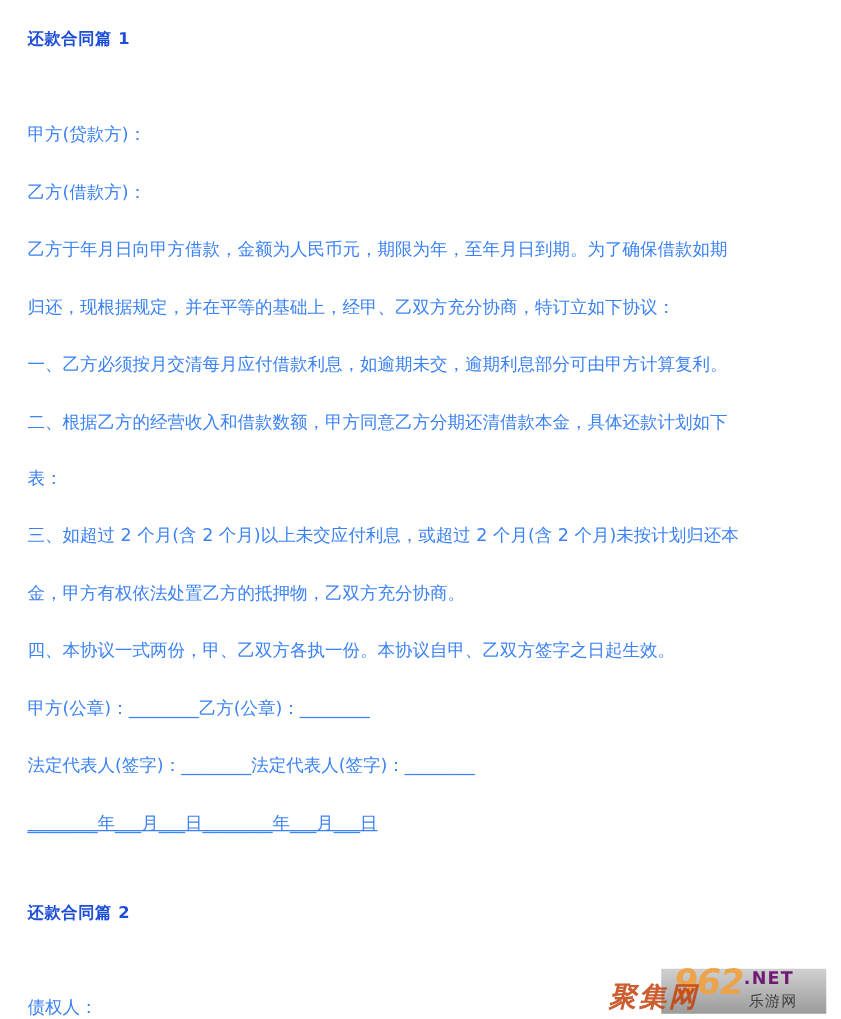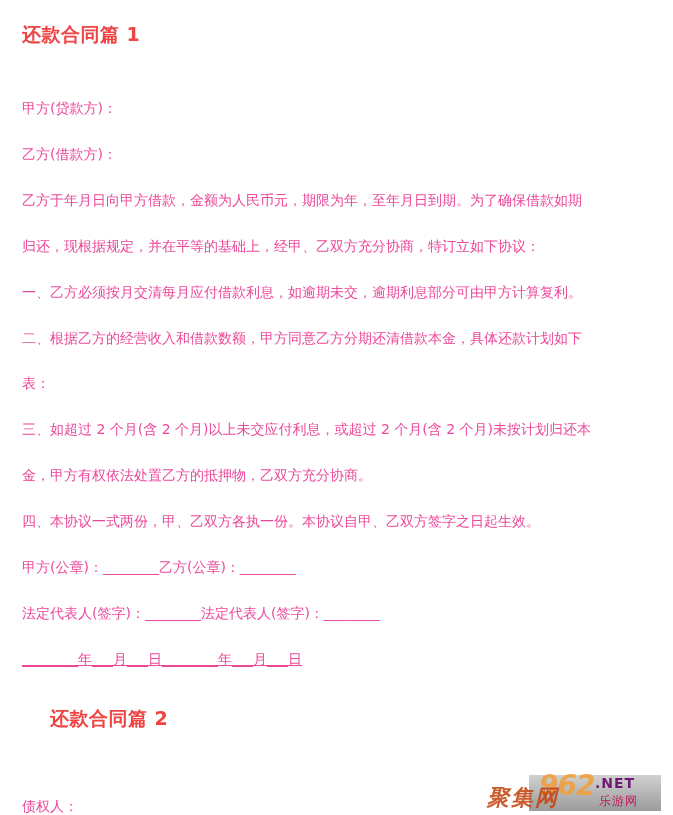--- a/index.html
+++ b/index.html
@@ -17,33 +17,33 @@
     }
     .page {
       position: absolute;
       left: 22px;
       top: 0;
       width: 615px;
     }
     .heading {
       position: absolute;
       left: 0;
-      font-size: 19px;
+      font-size: 13px;
       font-weight: bold;
-      color: #ef4444;
+      color: #1d4ed8;
       white-space: nowrap;
       letter-spacing: 0.5px;
     }
     .para {
       position: absolute;
       left: 0;
       font-size: 14px;
       line-height: 16px;
       white-space: nowrap;
-      color: #ec4899;
+      color: #3b82f6;
     }
     .watermark {
       position: absolute;
       right: 6px;
       bottom: 0;
       width: 180px;
       height: 46px;
     }
     .wm-panel {
       position: absolute;
@@ -74,21 +74,21 @@
       font-size: 14px;
       font-weight: bold;
       color: #701a75;
       letter-spacing: 1px;
     }
     .wm-cn-small {
       position: absolute;
       left: 112px;
       top: 24px;
       font-size: 12px;
-      color: #be185d;
+      color: #404040;
       letter-spacing: 1px;
     }
     .wm-cn-big {
       position: absolute;
       left: 0px;
       top: 14px;
       font-size: 22px;
       font-weight: bold;
       font-style: italic;
       color: #c2410c;
@@ -109,21 +109,21 @@
   <div class="para" style="top:284px;">一、乙方必须按月交清每月应付借款利息，如逾期未交，逾期利息部分可由甲方计算复利。</div>
   <div class="para" style="top:330px;">二、根据乙方的经营收入和借款数额，甲方同意乙方分期还清借款本金，具体还款计划如下</div>
   <div class="para" style="top:375px;">表：</div>
   <div class="para" style="top:421px;">三、如超过 2 个月(含 2 个月)以上未交应付利息，或超过 2 个月(含 2 个月)未按计划归还本</div>
   <div class="para" style="top:467px;">金，甲方有权依法处置乙方的抵押物，乙双方充分协商。</div>
   <div class="para" style="top:513px;">四、本协议一式两份，甲、乙双方各执一份。本协议自甲、乙双方签字之日起生效。</div>
   <div class="para" style="top:559px;">甲方(公章)：________乙方(公章)：________</div>
   <div class="para" style="top:605px;">法定代表人(签字)：________法定代表人(签字)：________</div>
   <div class="para" style="top:651px;text-decoration:underline;">________年___月___日________年___月___日</div>
 
-  <div class="heading" style="top:706px;margin-left:28px;">还款合同篇 2</div>
+  <div class="heading" style="top:721px;">还款合同篇 2</div>
   <div class="para" style="top:798px;">债权人：</div>
 </div>
 
 <div class="watermark">
   <div class="wm-panel"></div>
   <div class="wm-num">962</div>
   <div class="wm-net">.NET</div>
   <div class="wm-cn-small">乐游网</div>
   <div class="wm-cn-big">聚集网</div>
 </div>

